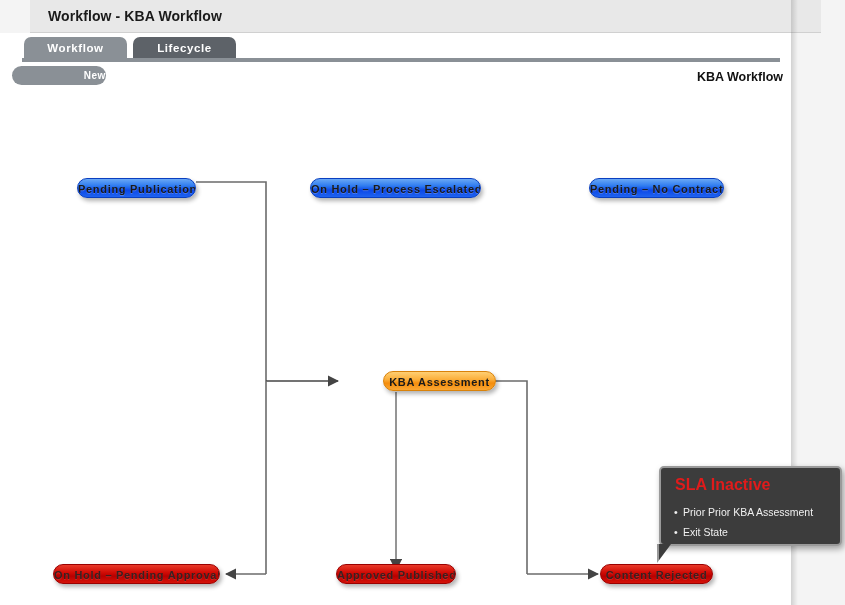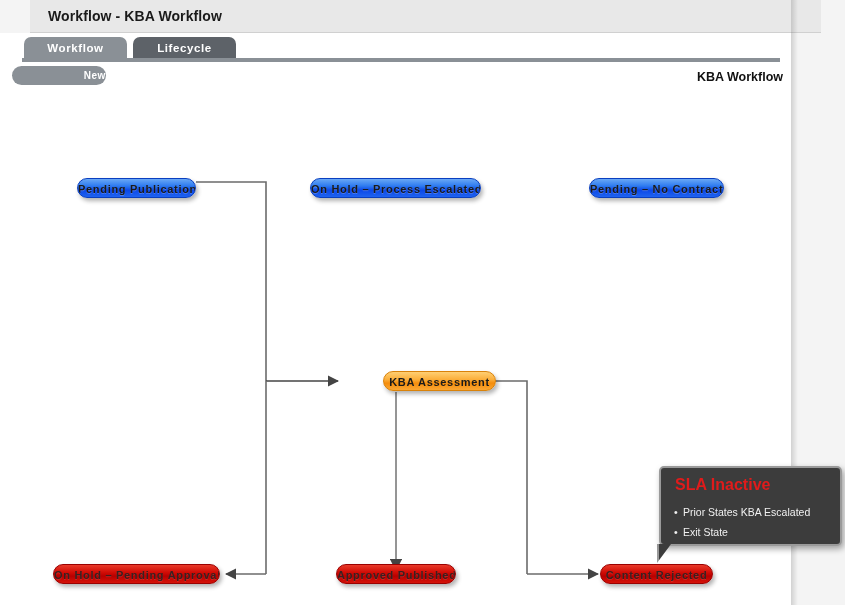--- a/index.html
+++ b/index.html
@@ -288,21 +288,21 @@
 
     <div class="node red" style="left:336px; top:474px; width:120px;">Approved Published</div>
 
     <div class="node red" style="left:600px; top:474px; width:113px;">Content Rejected</div>
   </div>
 
   <div class="tooltip-tail-border"></div>
   <div class="tooltip">
     <div class="tooltip-title">SLA Inactive</div>
     <div class="tooltip-row" id="tooltip-row-0">
-      <span class="tooltip-bullet">•</span><span>Prior States  KBA Escalated</span>
+      <span class="tooltip-bullet">•</span><span>Prior Prior  KBA Assessment</span>
     </div>
     <div class="tooltip-row" id="tooltip-row-1">
       <span class="tooltip-bullet">•</span><span>Exit State</span>
     </div>
   </div>
   <div class="tooltip-tail"></div>
 
   <div class="canvas-edge-shadow"></div>
 </div>
 

